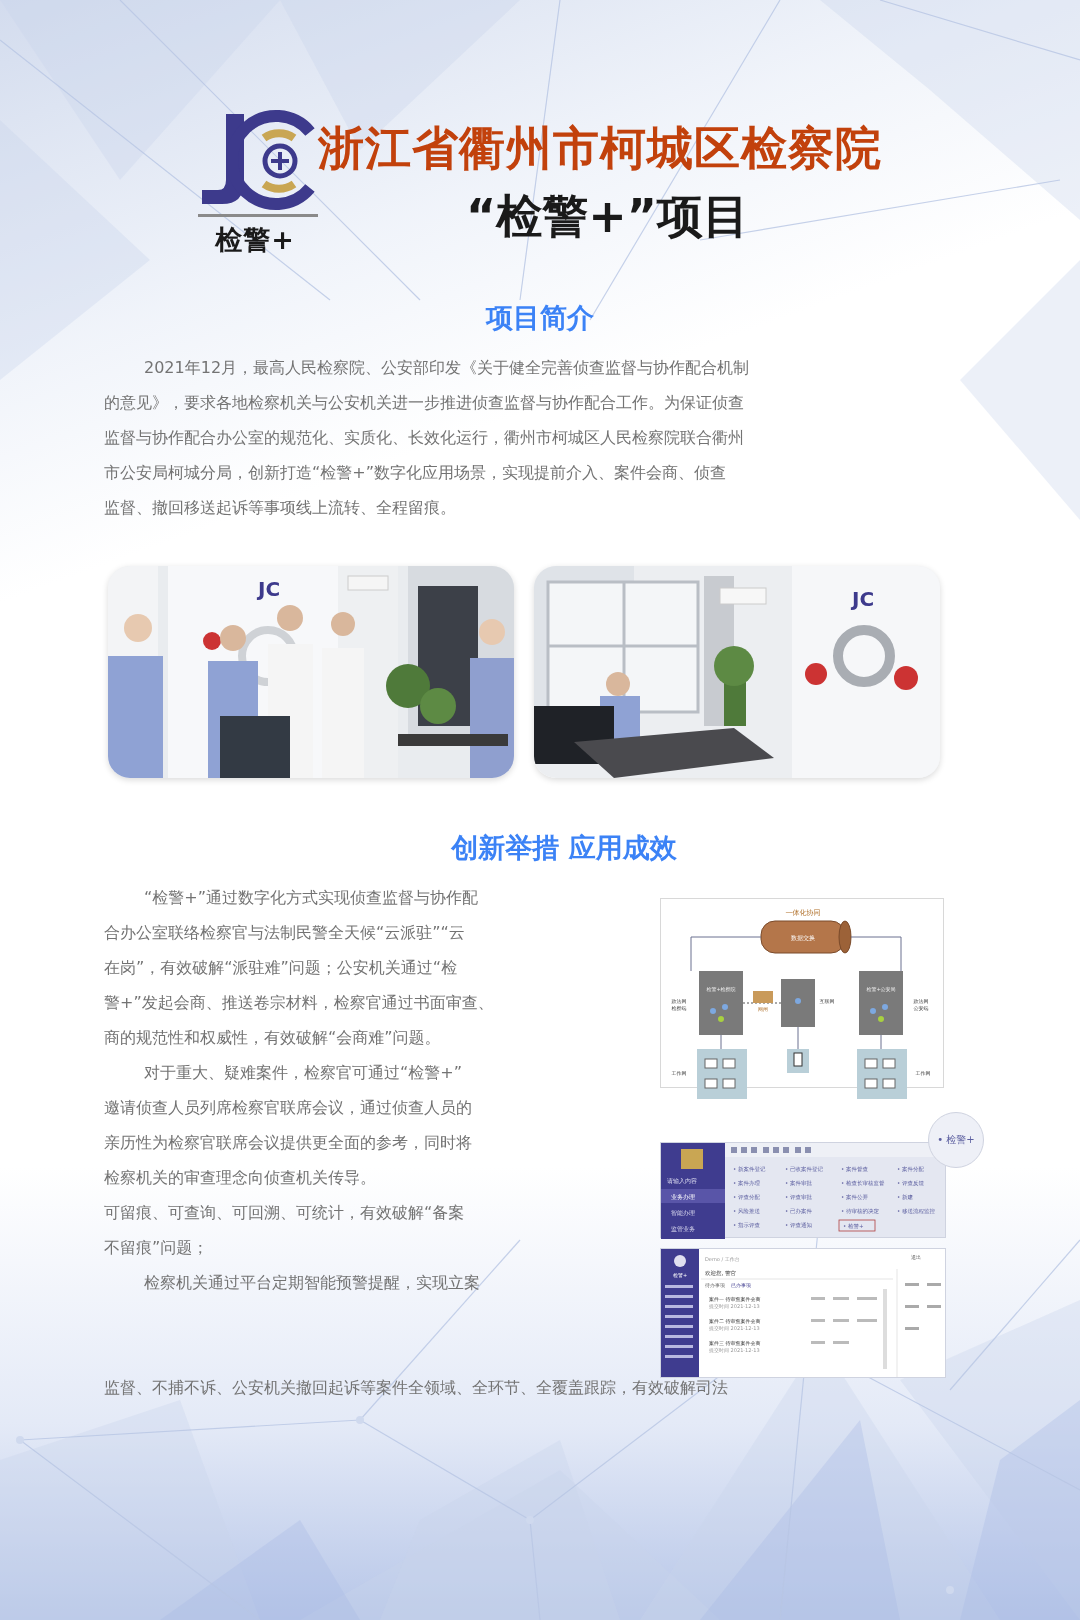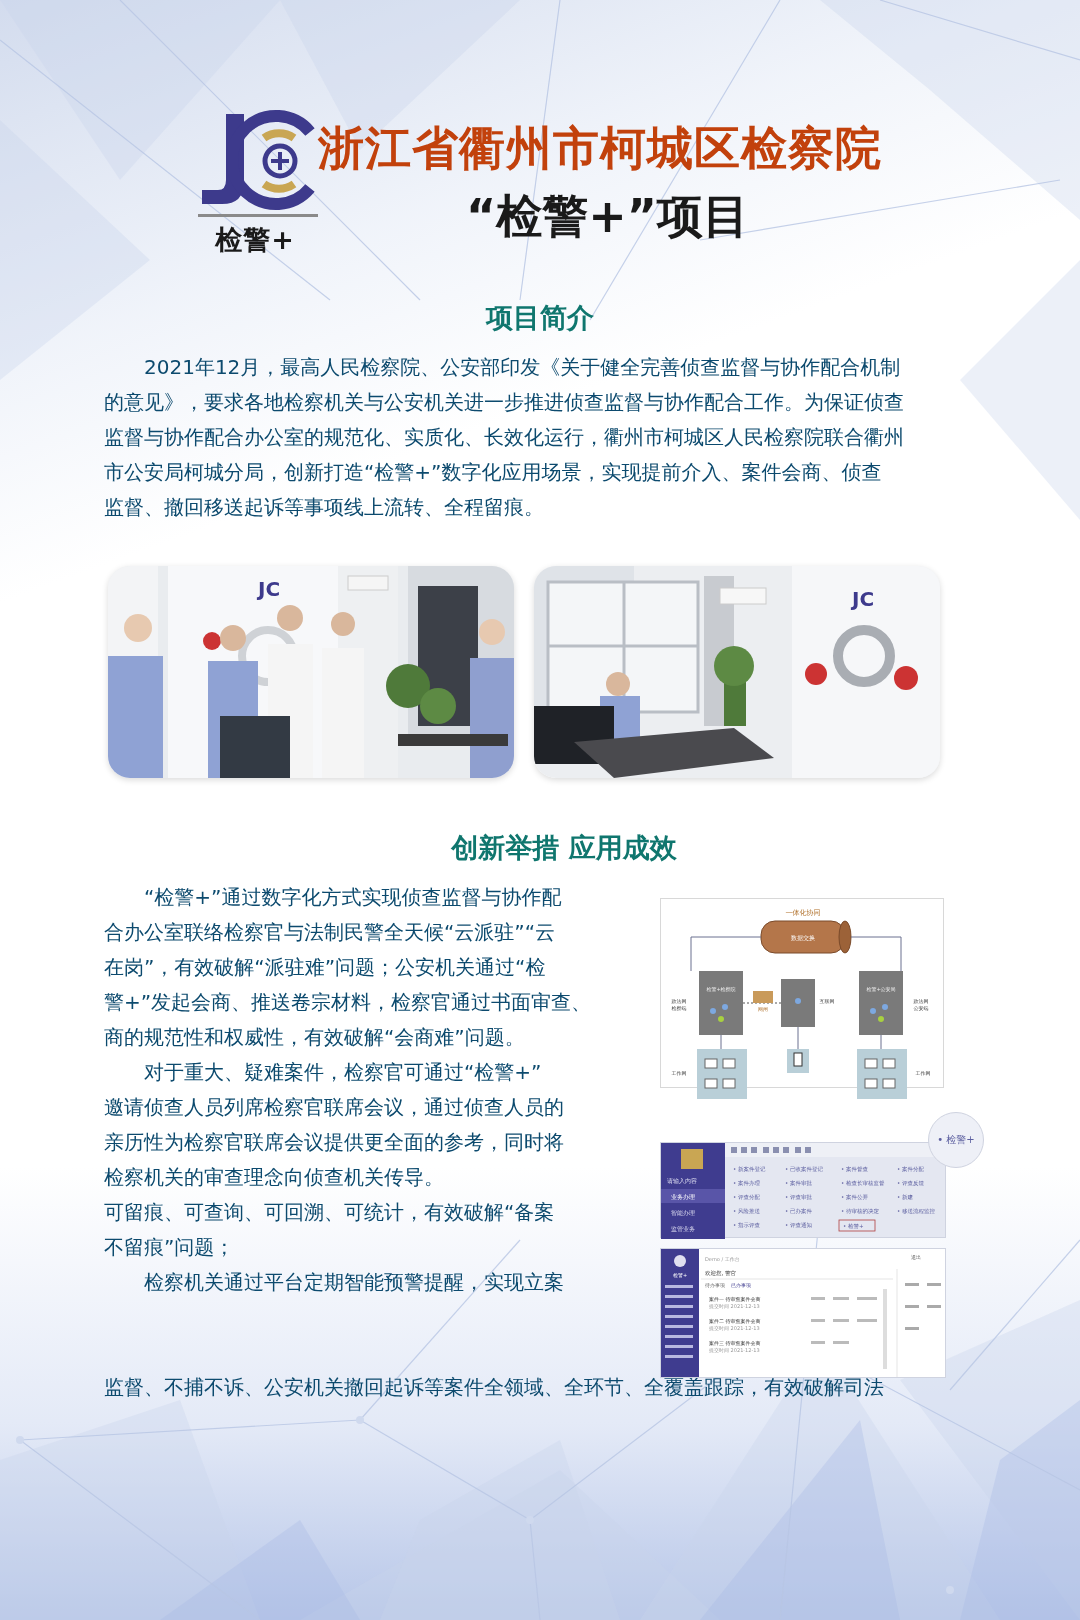--- a/index.html
+++ b/index.html
@@ -36,25 +36,25 @@
     font-size: 46px; font-weight: bold; color: #c2410c; letter-spacing: 1px; white-space: nowrap;
   }
   .title-2 {
     position: absolute; left: 466px; top: 186px;
     font-size: 46px; font-weight: bold; color: #1a1a1a; white-space: nowrap;
   }
 
   
   .section-heading {
     position: absolute; left: 0; width: 1080px; text-align: center;
-    font-size: 27px; font-weight: bold; color: #0f766e;
+    font-size: 27px; font-weight: bold; color: #3b82f6;
   }
 
   .para {
-    position: absolute; font-size: 20px; line-height: 35px; color: #0c4a6e;
+    position: absolute; font-size: 16px; line-height: 35px; color: #737373;
     text-align: justify;
   }
   .para .line { display: block; white-space: nowrap; }
 
   
   .photo {
     position: absolute; top: 566px; height: 212px; border-radius: 22px; overflow: hidden;
     box-shadow: 0 2px 6px rgba(0,0,0,0.15);
   }
   .photo-1 { left: 108px; width: 406px; }

